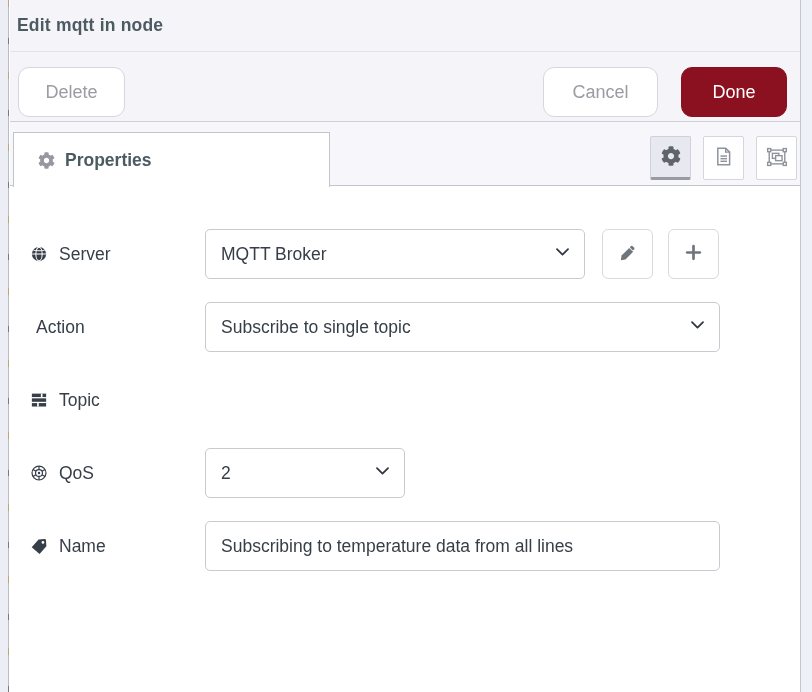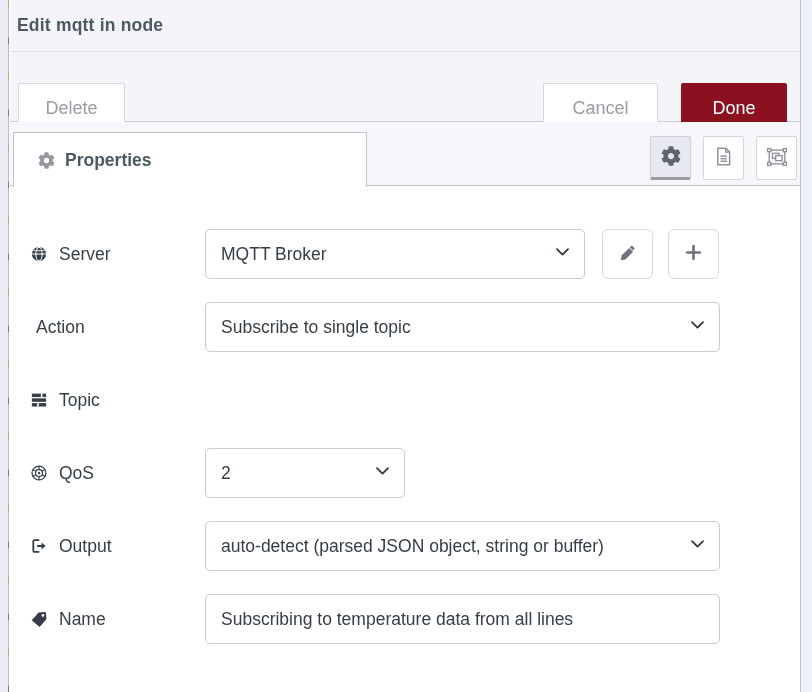--- a/index.html
+++ b/index.html
@@ -14,29 +14,29 @@
 
   
   .tray { position:absolute; left:10px; top:0; width:790px; height:692px; background:#ffffff; }
 
   
   .tray-header { height:52px; background:#f4f4f9; border-bottom:1px solid #e2e2ea; display:flex; align-items:center; padding-left:7px; }
   .tray-title { font-size:17.5px; font-weight:bold; color:#4c5a62; letter-spacing:.2px; }
 
   
   .tray-toolbar { position:relative; height:70px; background:#f4f4f9; border-bottom:1px solid #cdced6; }
-  .btn { position:absolute; top:15px; height:50px; border:1px solid #d6d6de; border-radius:2px; background:#fff;
-         color:#9b9ba3; font-size:18px; font-family:inherit; display:flex; align-items:center; justify-content:center; cursor:pointer;margin-top:16px; }
+  .btn { position:absolute; top:15px; height:50px; border:1px solid #d6d6de; border-radius:11px; background:#fff;
+         color:#9b9ba3; font-size:18px; font-family:inherit; display:flex; align-items:center; justify-content:center; cursor:pointer; }
   .btn-delete { left:8px;  width:107px; }
   .btn-cancel { left:533px; width:115px; }
   .btn-done   { left:671px; width:106px; background:#8b1120; border-color:#8b1120; color:#ffffff; }
 
   
   .tabbar { position:relative; height:64px; background:#f7f7fb; border-bottom:1px solid #c2c3cc; }
-  .tab-active { position:absolute; left:3px; top:10px; width:354px; height:55px; background:#ffffff;
+  .tab-active { position:absolute; left:3px; top:10px; width:317px; height:55px; background:#ffffff;
                 border:1px solid #c2c3cc; border-bottom:none; display:flex; align-items:center; gap:10px;
                 padding-left:24px; z-index:2; }
   .tab-active .tab-label { font-size:17.5px; font-weight:bold; color:#4c5a62; }
   .tab-gear { color:#97979f; display:flex; }
   .tab-iconbtns { position:absolute; right:3px; top:14px; display:flex; gap:12px; z-index:2; }
   .iconbtn { width:41px; height:44px; background:#fff; border:1px solid #d5d5dd; border-radius:2px;
              display:flex; align-items:center; justify-content:center; color:#8d929b; cursor:pointer; }
   .iconbtn.active { background:#e8e8f1; border-color:#d0d0da; border-bottom:3px solid #9a9aa3; color:#5f646c; }
 
   
@@ -210,40 +210,20 @@
         <div class="control w-qos">
           <span>2</span>
           <span class="chev">
             <svg width="19" height="19" viewBox="0 0 24 24" fill="none" stroke="currentColor" stroke-width="2.2" stroke-linecap="round" stroke-linejoin="round">
                 <polyline points="5,9 12,16 19,9"></polyline>
               </svg>
           </span>
         </div>
       </div>
 
-      <div class="row">
-        <div class="row-label">
-          <span class="licon">
-            <svg width="18" height="18" viewBox="0 0 24 24" fill="none" stroke="currentColor" stroke-width="2.4">
-                <path d="M12.5 4.2 H6 a1.6 1.6 0 0 0 -1.6 1.6 v12.4 a1.6 1.6 0 0 0 1.6 1.6 h6.5"></path>
-                <line x1="9.5" y1="12" x2="16.5" y2="12" stroke-width="2.8"></line>
-                <path d="M15.5 7.2 L20.8 12 L15.5 16.8 Z" fill="currentColor" stroke="none"></path>
-              </svg>
-          </span>
-          <span>Output</span>
-        </div>
-        <div class="control w-wide">
-          <span>auto-detect (parsed JSON object, string or buffer)</span>
-          <span class="chev">
-            <svg width="19" height="19" viewBox="0 0 24 24" fill="none" stroke="currentColor" stroke-width="2.2" stroke-linecap="round" stroke-linejoin="round">
-                <polyline points="5,9 12,16 19,9"></polyline>
-              </svg>
-          </span>
-        </div>
-      </div>
 
       <div class="row">
         <div class="row-label">
           <span class="licon">
             <svg width="18" height="18" viewBox="0 0 24 24" fill="currentColor">
                 <path d="M2.2 13 L12 3.2 H20 a1.8 1.8 0 0 1 1.8 1.8 V13 L12 22.8 Z" transform="rotate(-4 12 12)"></path>
                 <circle cx="17.3" cy="7.2" r="1.8" fill="#fff"></circle>
               </svg>
           </span>
           <span>Name</span>

